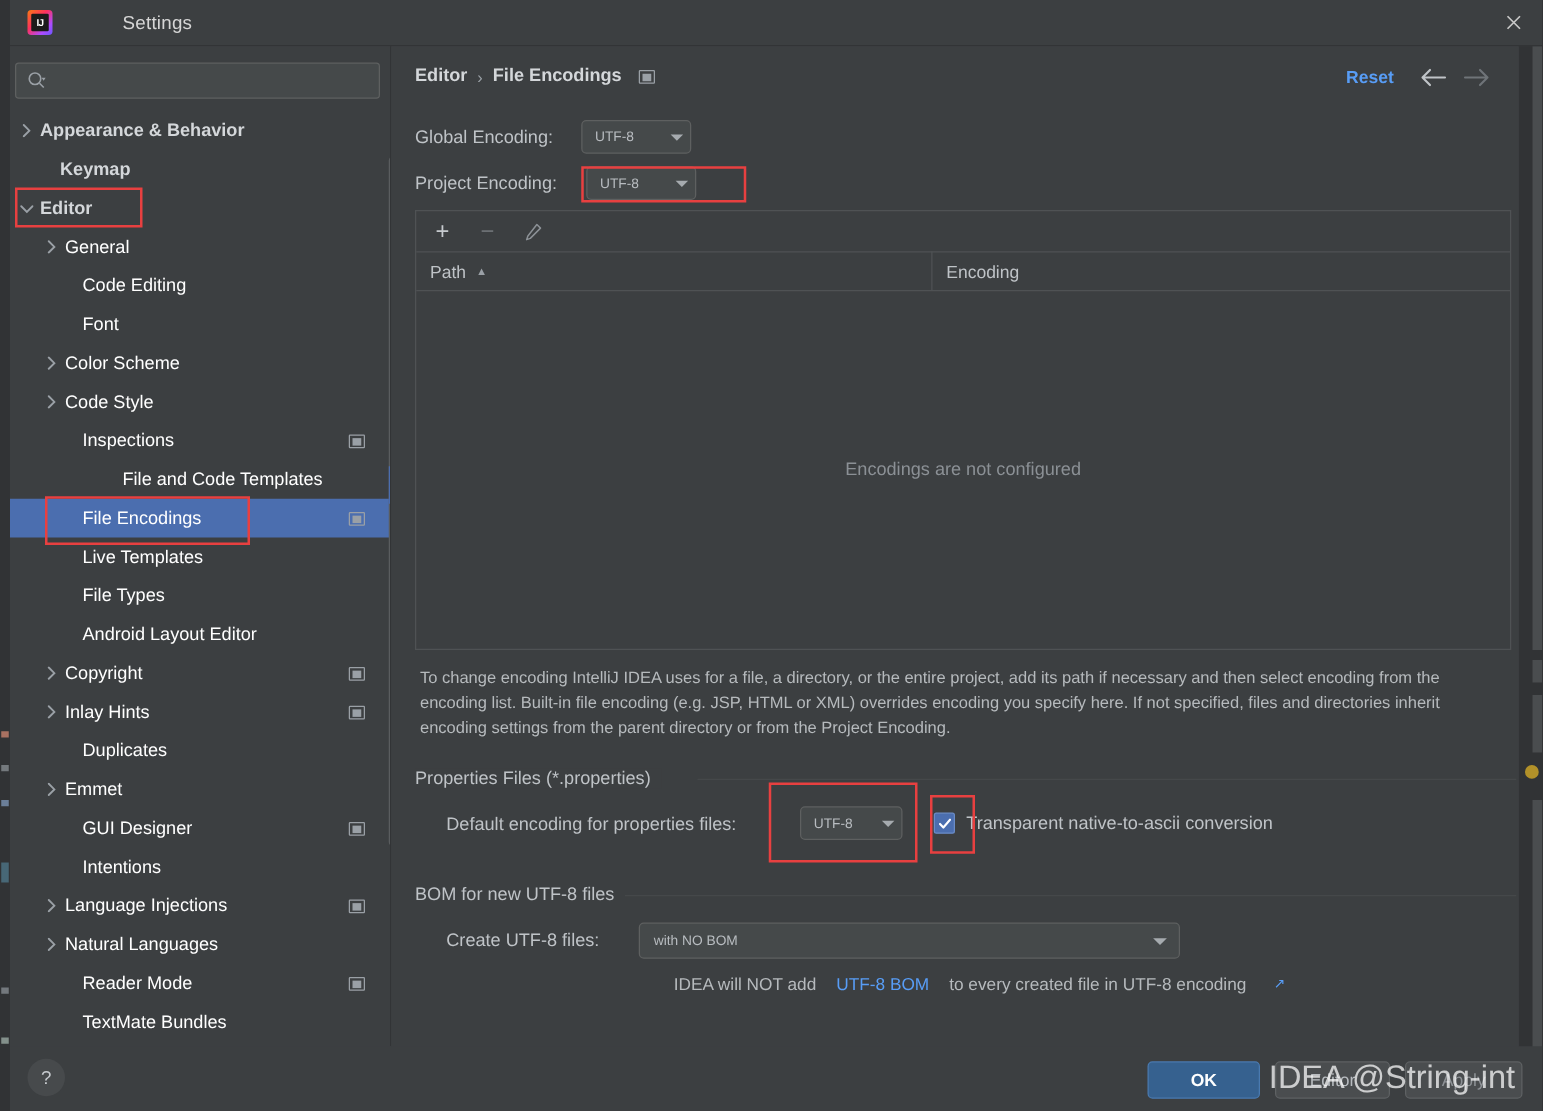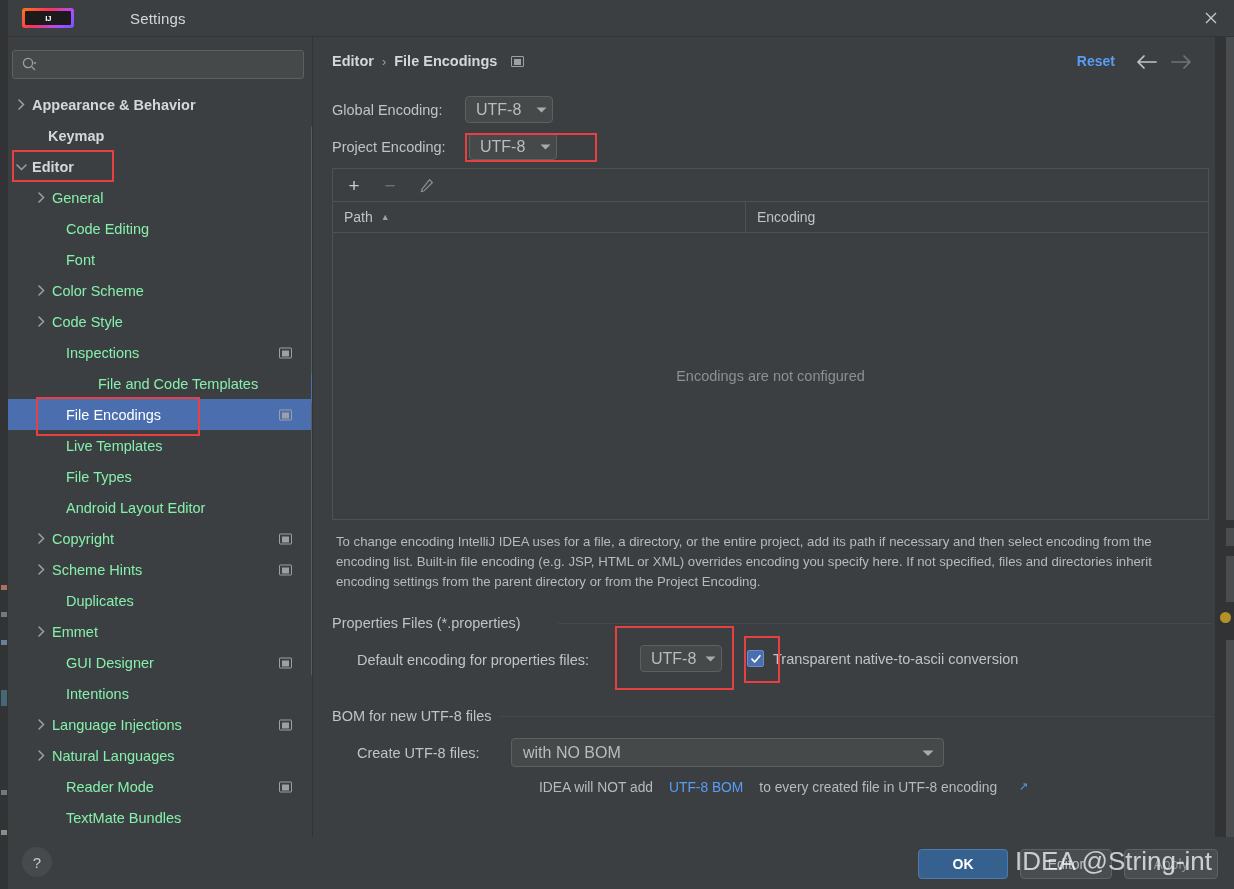--- a/index.html
+++ b/index.html
@@ -47,21 +47,20 @@
     position: absolute; left: 8px; top: 0; right: 0; height: 36px;
     background: #3c3f41;
     border-bottom: 1px solid #323436;
     display: flex; align-items: center;
   }
   .app-logo {
     width: 20px; height: 20px; margin-left: 14px; margin-right: 12px;
     position: relative; border-radius: 3px; overflow: hidden;
     background: linear-gradient(135deg,#f97a12 0%,#fe315d 40%,#ad4cff 75%,#6b57ff 100%);
     flex: 0 0 auto;
-    padding-left: 32px;
   }
   .app-logo .inner {
     position: absolute; left: 3px; top: 3px; right: 3px; bottom: 3px;
     background: #1b1b1b; border-radius: 1px;
   }
   .app-logo .ij {
     position: absolute; left: 0; right: 0; top: 50%;
     transform: translateY(-50%);
     text-align: center; color: #fff; font-size: 8px;
     font-family: "Liberation Sans", sans-serif; font-weight: bold;
@@ -94,21 +93,21 @@
     color: #bbbbbb; font-size: 13px; font-family: "Liberation Sans", sans-serif;
     padding-left: 6px;
   }
 
   .tree {
     position: absolute; left: 0; top: 52px; right: 0; bottom: 0;
     overflow: hidden;
   }
   .tree-item {
     position: relative; height: 31px; display: flex; align-items: center;
-    color: #86efac; font-size: 14.5px; white-space: nowrap;
+    color: #ffffff; font-size: 14.5px; white-space: nowrap;
   }
   .tree-item.selected { background: #4b6eaf; color: #ffffff; }
   .tree-item.bold { font-weight: bold; color: #d4d7da; }
   .tree-arrow {
     position: absolute; width: 14px; height: 14px;
     display: flex; align-items: center; justify-content: center;
     color: #9aa0a6;
   }
   .tree-label { display: block; }
   .tree-badge {
@@ -165,21 +164,21 @@
   .nav-fwd  { right: 20px; color: #6f7478; }
 
   .row-label {
     position: absolute; color: #bfc3c7; font-size: 14.5px;
   }
 
   .combo {
     position: absolute; background: #45494a;
     border: 1px solid #5e6060; border-radius: 4px;
     display: flex; align-items: center; color: #b8bcc0;
-    font-size: 16px; box-sizing: border-box;
+    font-size: 11px; box-sizing: border-box;
   }
   .combo .val { flex: 1; padding-left: 10px; white-space: nowrap; }
   .combo .arrow {
     width: 22px; display: flex; align-items: center; justify-content: center;
     color: #a6abaf;
   }
   .combo.wide .val { padding-left: 11px; }
 
   
   .tablebox {
@@ -421,21 +420,21 @@
             <span class="outer"></span>
             <span class="inner"></span>
           </span>
         </div>
         <div class="tree-item">
           <span class="tree-arrow" style="left: 26px;">
             <svg width="8" height="11" viewBox="0 0 8 11">
               <path d="M2 1 L6.5 5.5 L2 10" stroke="currentColor" stroke-width="1.5" fill="none" stroke-linecap="round"></path>
             </svg>
           </span>
-          <span class="tree-label" style="margin-left: 44px;">Scheme Hints</span>
+          <span class="tree-label" style="margin-left: 44px;">Inlay Hints</span>
           <span class="tree-badge">
             <span class="outer"></span>
             <span class="inner"></span>
           </span>
         </div>
         <div class="tree-item">
           <span class="tree-label" style="margin-left: 58px;">Duplicates</span>
         </div>
         <div class="tree-item">
           <span class="tree-arrow" style="left: 26px;">

